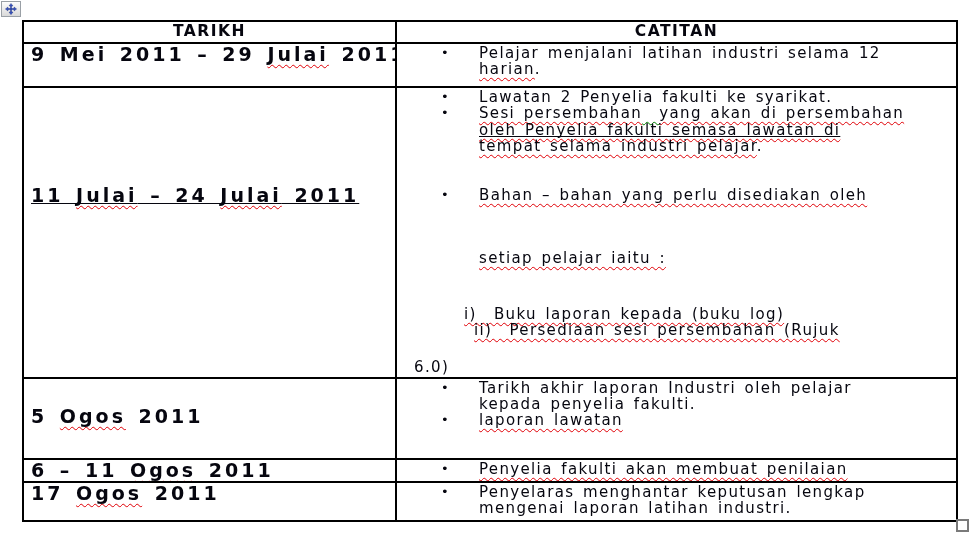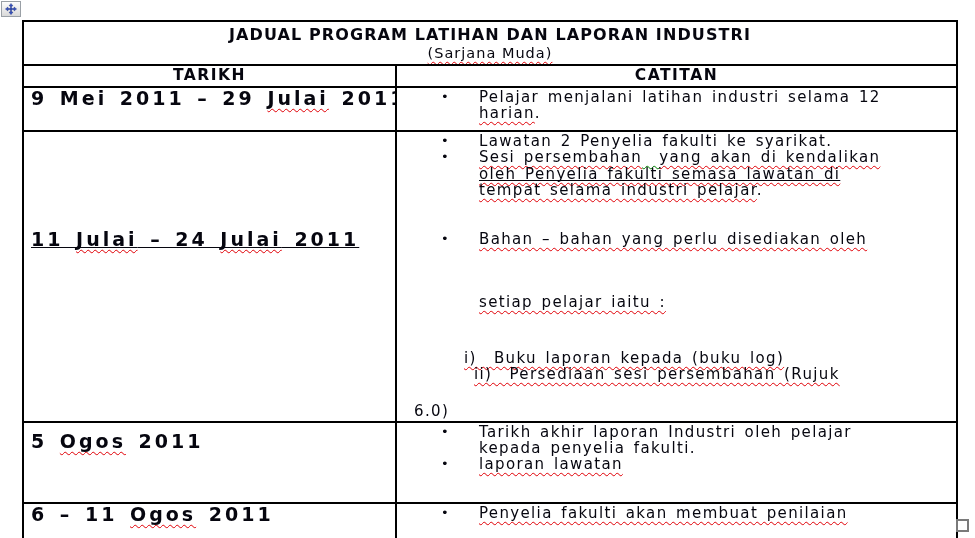--- a/index.html
+++ b/index.html
@@ -20,26 +20,26 @@
   col.c1{width:373px;}
   td,th{border:2px solid #000;padding:0;vertical-align:top;overflow:hidden;}
 
   .title-cell{height:42px;text-align:center;}
   .title-line{font-weight:bold;font-size:16px;letter-spacing:1.1px;line-height:21px;padding-top:2px;}
   .subtitle-line{font-size:14.5px;letter-spacing:1px;line-height:17px;}
 
   th.hdr{height:20px;text-align:center;font-weight:bold;font-size:15.5px;
     letter-spacing:1.5px;line-height:19px;}
 
-  .r0{height:44px;}.r1{height:251px;}.r2{height:81px;}.r3{height:36px;}.r4{height:39px;}
+  .r0{height:44px;}.r1{height:251px;}.r2{height:81px;}.r3{height:23px;}.r4{height:39px;}
 
   td.date-cell{padding:1px 4px 0 7px;font-weight:bold;font-size:19px;
     letter-spacing:3px;word-spacing:3px;line-height:18px;white-space:pre;}
   .r1 td.date-cell{padding-top:98px;text-decoration:underline;}
-  .r2 td.date-cell{padding-top:9px;}
+  .r2 td.date-cell{padding-top:28px;}
 
   td.notes-cell{padding:1px 6px 1px 4px;font-size:15px;letter-spacing:1.35px;word-spacing:2.5px;}
   .line{position:relative;line-height:16.3px;min-height:16.3px;white-space:pre-wrap;}
   .bullet{position:absolute;left:40px;top:0;font-size:13px;letter-spacing:0;}
 
   
   .sp{text-decoration:underline;text-decoration-style:wavy;
       text-decoration-color:#e00005;text-decoration-thickness:1px;
       text-underline-offset:3px;text-decoration-skip-ink:none;}
   .gr{text-decoration:underline;text-decoration-style:wavy;
@@ -64,43 +64,37 @@
   </span>
 </div>
 
 <table class="doc">
   <colgroup>
       <col class="c1">
       <col>
     </colgroup>
   <tbody>
     <tr>
-      <td class="title-cell" colspan="2">
-        <div class="title-line">JADUAL PROGRAM LATIHAN DAN LAPORAN INDUSTRI</div>
-        <div class="subtitle-line"><span class="sp">(Sarjana Muda)</span></div>
-      </td>
-    </tr>
-    <tr>
       <th class="hdr">TARIKH</th>
       <th class="hdr">CATITAN</th>
     </tr>
   </tbody>
   <tbody>
       <tr class="data-row r0">
         <td class="date-cell"><span>9 Mei 2011 – 29 </span><span class="sp">Julai</span><span> 2011</span></td>
         <td class="notes-cell">
           <div class="line" style="padding-left: 78px;"><span class="bullet">•</span><span>Pelajar menjalani latihan industri selama 12</span></div>
           <div class="line" style="padding-left: 78px;"><span class="sp">harian</span><span>.</span></div>
         </td>
       </tr>
       <tr class="data-row r1">
         <td class="date-cell"><span>11 </span><span class="sp">Julai</span><span> – 24 </span><span class="sp">Julai</span><span> 2011</span></td>
         <td class="notes-cell">
           <div class="line" style="padding-left: 78px;"><span class="bullet">•</span><span>Lawatan 2 Penyelia fakulti ke syarikat.</span></div>
-          <div class="line" style="padding-left: 78px;"><span class="bullet">•</span><span class="sp">Sesi persembahan</span><span class="gr">  </span><span class="sp">yang akan di kendalikan</span></div>
+          <div class="line" style="padding-left: 78px;"><span class="bullet">•</span><span class="sp">Sesi persembahan</span><span class="gr">  </span><span class="sp">yang akan di persembahan</span></div>
           <div class="line" style="padding-left: 78px; text-decoration: underline;"><span class="sp">oleh Penyelia fakulti semasa lawatan di</span></div>
           <div class="line" style="padding-left: 78px;"><span class="sp">tempat selama industri pelajar</span><span>.</span></div>
           <div class="line" style="padding-left: 78px; margin-top: 33px;"><span class="bullet">•</span><span class="sp">Bahan – bahan yang perlu disediakan oleh</span></div>
           <div class="line" style="padding-left: 78px; margin-top: 47px;"><span class="sp">setiap pelajar iaitu :</span></div>
           <div class="line" style="padding-left: 63px; margin-top: 39px;"><span class="sp">i)  Buku laporan kepada (buku log)</span></div>
           <div class="line" style="padding-left: 73px;"><span class="sp">ii)  Persediaan sesi persembahan (Rujuk</span></div>
           <div class="line" style="padding-left: 13px; margin-top: 21px;"><span>6.0)</span></div>
         </td>
       </tr>
       <tr class="data-row r2">
@@ -110,16 +104,23 @@
           <div class="line" style="padding-left: 78px;"><span>kepada penyelia fakulti.</span></div>
           <div class="line" style="padding-left: 78px;"><span class="bullet">•</span><span class="sp">laporan lawatan</span></div>
         </td>
       </tr>
       <tr class="data-row r3">
         <td class="date-cell"><span>6 – 11 </span><span class="sp">Ogos</span><span> 2011</span></td>
         <td class="notes-cell">
           <div class="line" style="padding-left: 78px;"><span class="bullet">•</span><span class="sp">Penyelia fakulti akan membuat penilaian</span></div>
         </td>
       </tr>
+      <tr class="data-row r4">
+        <td class="date-cell"><span>17 </span><span class="sp">Ogos</span><span> 2011</span></td>
+        <td class="notes-cell">
+          <div class="line" style="padding-left: 78px;"><span class="bullet">•</span><span>Penyelaras menghantar keputusan lengkap</span></div>
+          <div class="line" style="padding-left: 78px;"><span>mengenai laporan latihan industri.</span></div>
+        </td>
+      </tr>
     </tbody>
 </table>
 
 <div class="resize-handle"></div>
 
 </body></html>

